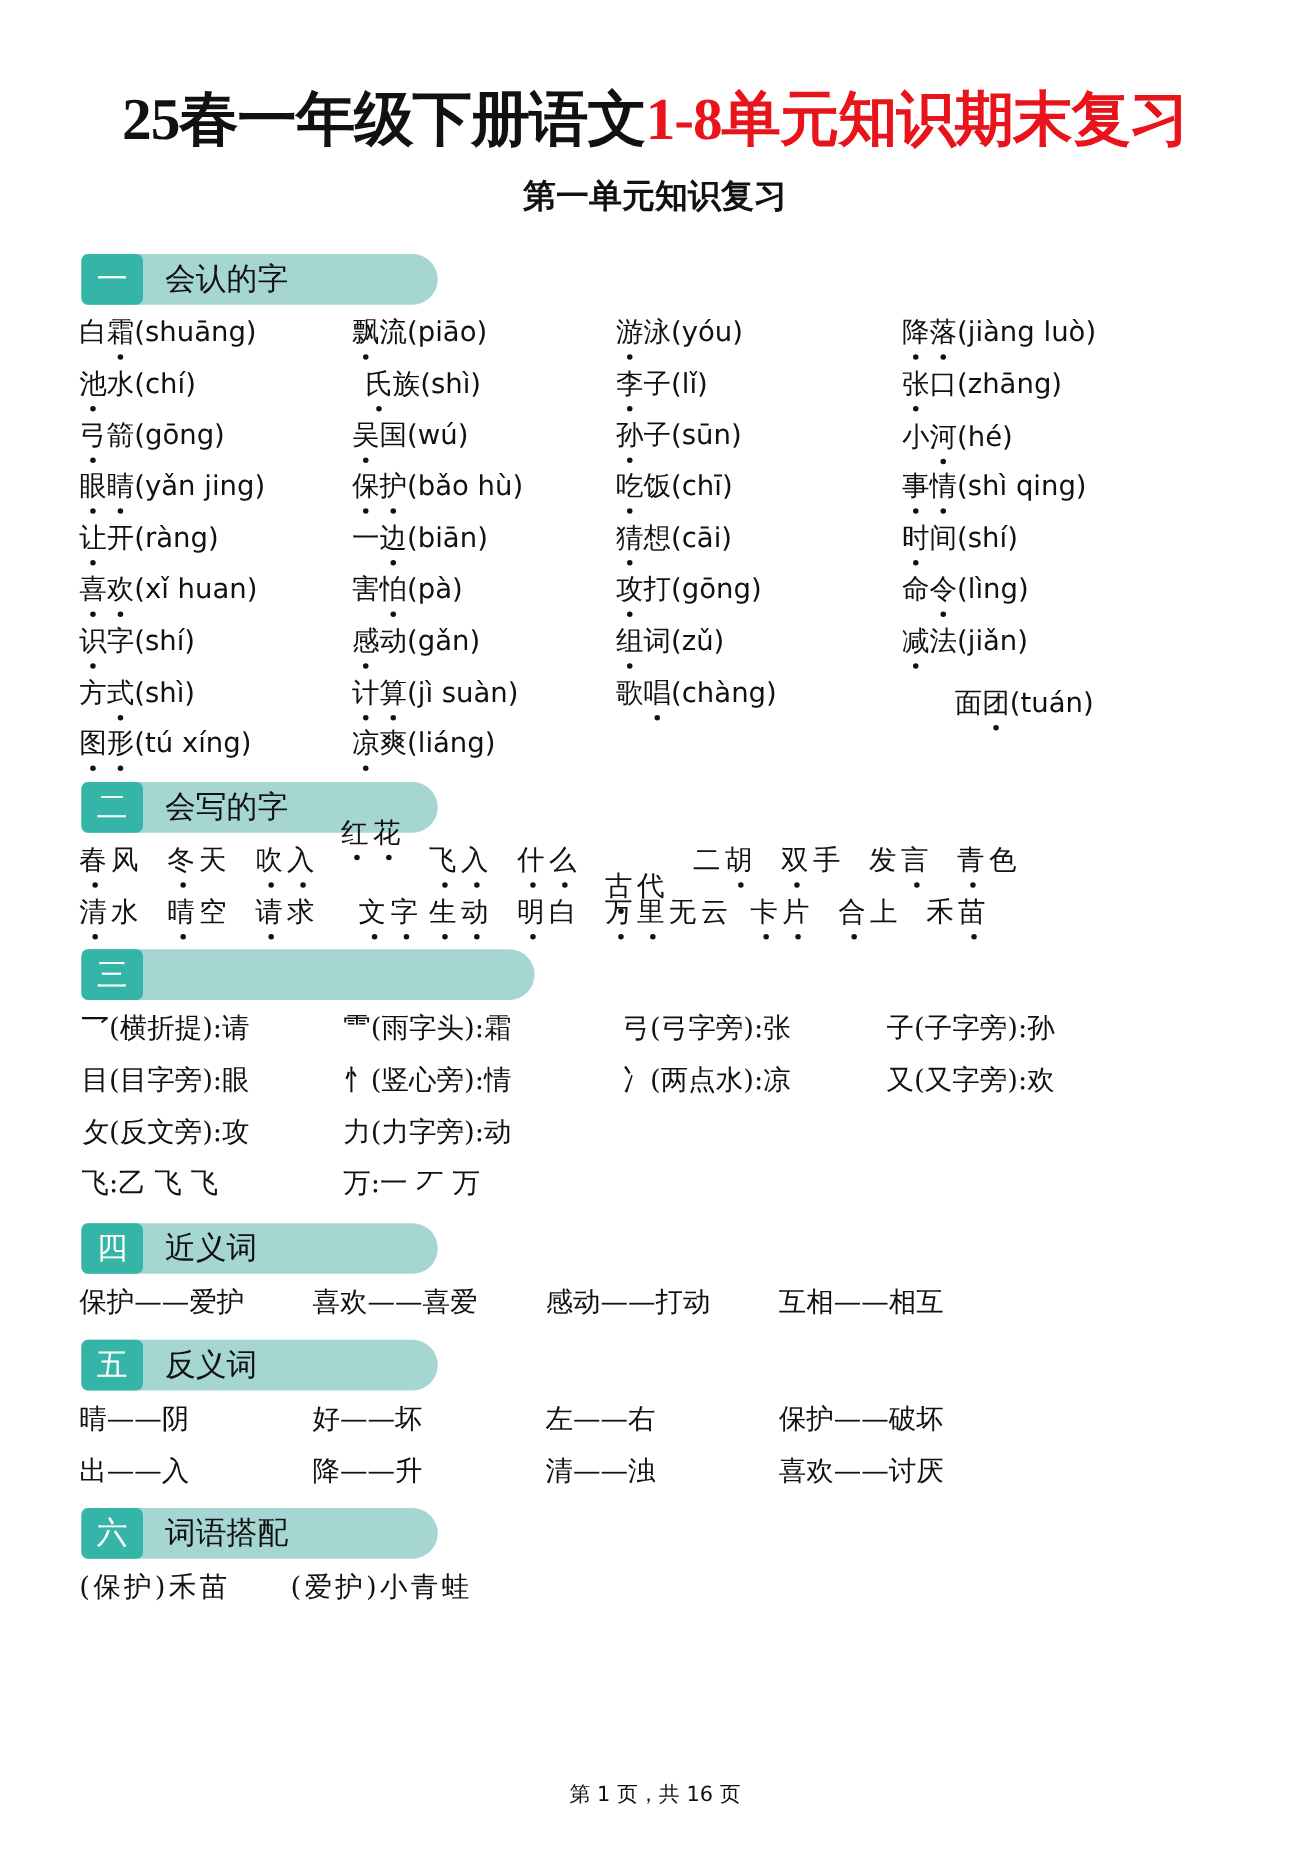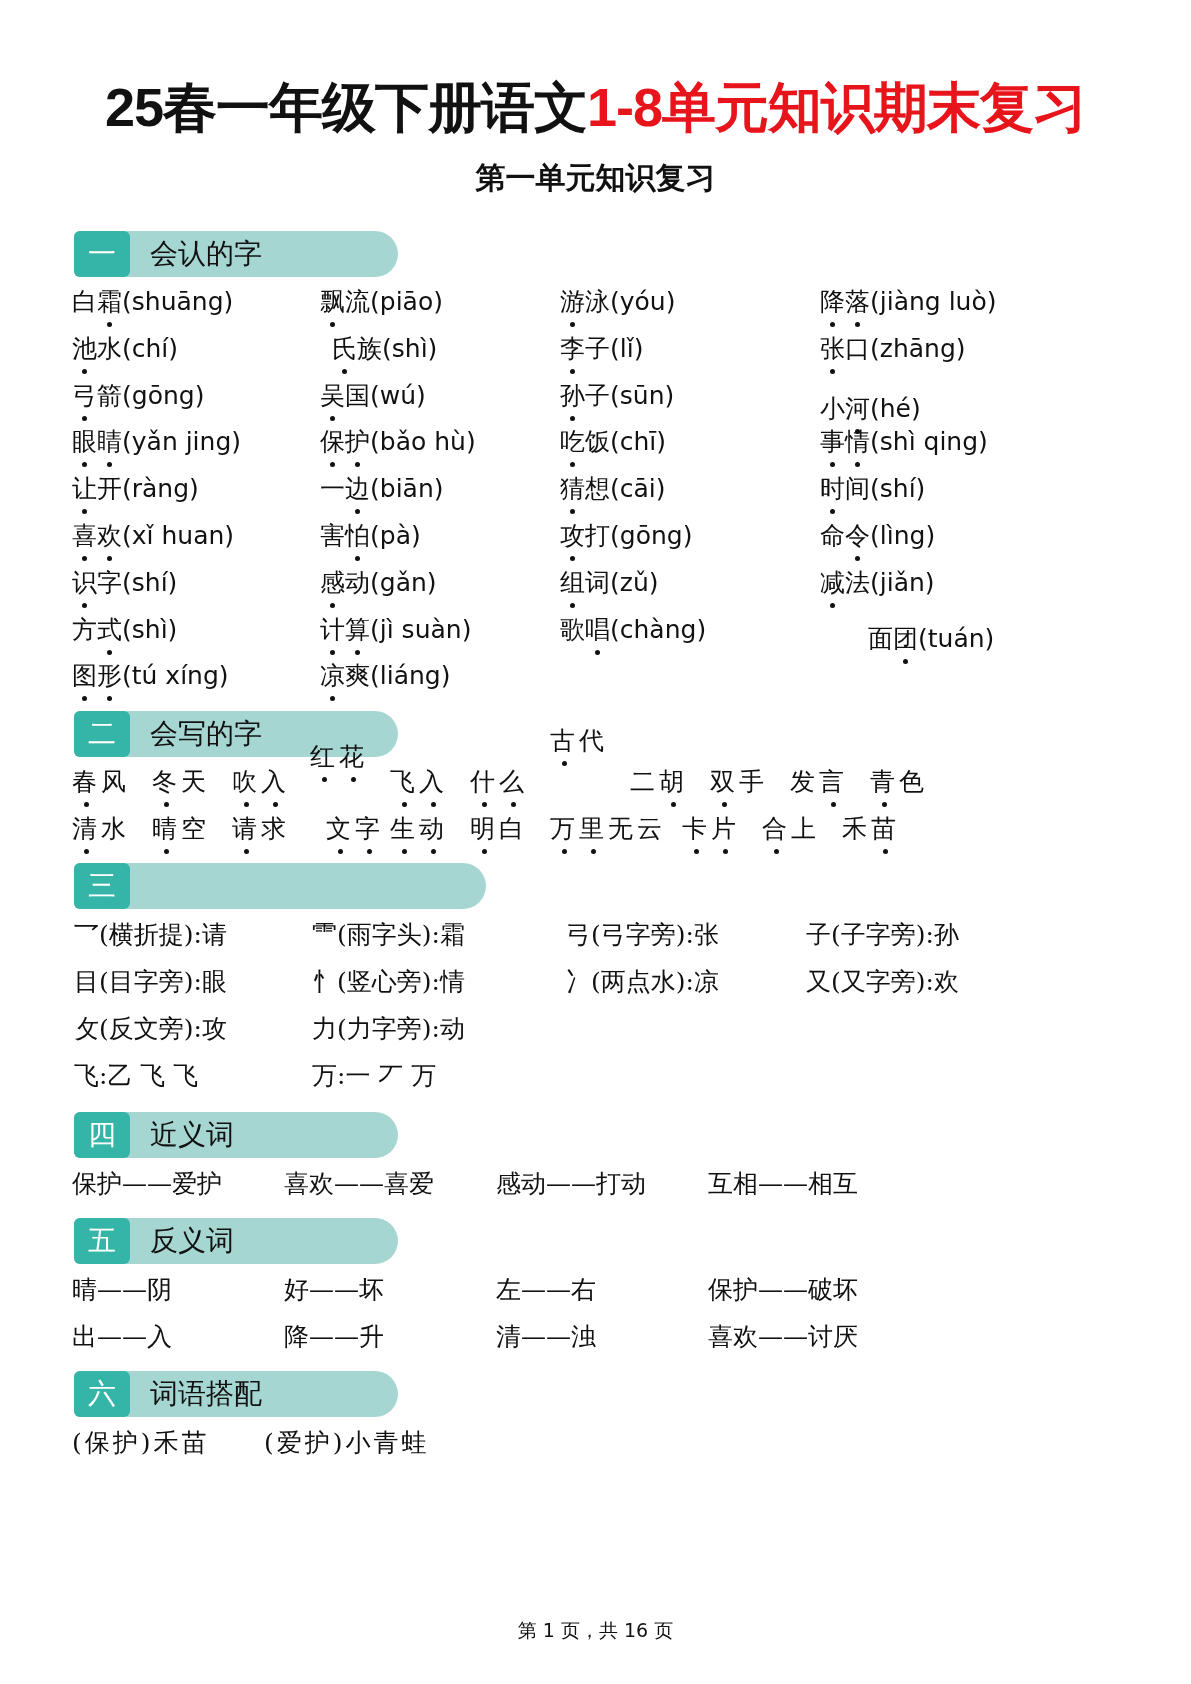--- a/index.html
+++ b/index.html
@@ -2,21 +2,21 @@
 <html><head>
 <meta charset="utf-8">
 <style>
   html, body { margin: 0; padding: 0; background: #ffffff; }
   body {
     width: 1191px; height: 1684px; position: relative; overflow: hidden;
     font-family: "DejaVu Serif", "Liberation Serif", serif; color: #111;
   }
   .title {
     position: absolute; top: 72px; left: 0; width: 1191px; text-align: center;
-    font-family: Liberation Sans, sans-serif;
+    font-family: Liberation Serif, serif;
     font-size: 54px; font-weight: bold; letter-spacing: -1px; white-space: nowrap;
   }
   .title .red { color: #e8141b; }
   .subtitle {
     position: absolute; top: 158px; left: 0; width: 1191px; text-align: center;
     font-family: "DejaVu Sans", "Liberation Sans", sans-serif;
     font-size: 30px; font-weight: bold;
   }
   .sec-head {
     position: absolute; left: 74px; height: 46px; display: flex; align-items: center;
@@ -82,21 +82,21 @@
     <div class="cell" style="top: 285px; left: 320px;"><span class="dot-wrap dotted">飘</span><span class="dot-wrap">流</span><span class="py">(</span><span class="py">piāo</span><span class="py">)</span></div>
     <div class="cell" style="top: 285px; left: 560px;"><span class="dot-wrap dotted">游</span><span class="dot-wrap">泳</span><span class="py">(</span><span class="py">yóu</span><span class="py">)</span></div>
     <div class="cell" style="top: 285px; left: 820px;"><span class="dot-wrap dotted">降</span><span class="dot-wrap dotted">落</span><span class="py">(</span><span class="py">jiàng luò</span><span class="py">)</span></div>
     <div class="cell" style="top: 331.8px; left: 72px;"><span class="dot-wrap dotted">池</span><span class="dot-wrap">水</span><span class="py">(</span><span class="py">chí</span><span class="py">)</span></div>
     <div class="cell" style="top: 331.8px; left: 332px;"><span class="dot-wrap dotted">氏</span><span class="dot-wrap">族</span><span class="py">(</span><span class="py">shì</span><span class="py">)</span></div>
     <div class="cell" style="top: 331.8px; left: 560px;"><span class="dot-wrap dotted">李</span><span class="dot-wrap">子</span><span class="py">(</span><span class="py">lǐ</span><span class="py">)</span></div>
     <div class="cell" style="top: 331.8px; left: 820px;"><span class="dot-wrap dotted">张</span><span class="dot-wrap">口</span><span class="py">(</span><span class="py">zhāng</span><span class="py">)</span></div>
     <div class="cell" style="top: 378.6px; left: 72px;"><span class="dot-wrap dotted">弓</span><span class="dot-wrap">箭</span><span class="py">(</span><span class="py">gōng</span><span class="py">)</span></div>
     <div class="cell" style="top: 378.6px; left: 320px;"><span class="dot-wrap dotted">吴</span><span class="dot-wrap">国</span><span class="py">(</span><span class="py">wú</span><span class="py">)</span></div>
     <div class="cell" style="top: 378.6px; left: 560px;"><span class="dot-wrap dotted">孙</span><span class="dot-wrap">子</span><span class="py">(</span><span class="py">sūn</span><span class="py">)</span></div>
-    <div class="cell" style="top: 392px; left: 820px;"><span class="dot-wrap">小</span><span class="dot-wrap dotted">河</span><span class="py">(</span><span class="py">hé</span><span class="py">)</span></div>
+    <div class="cell" style="top: 380px; left: 820px;"><span class="dot-wrap">小</span><span class="dot-wrap dotted">河</span><span class="py">(</span><span class="py">hé</span><span class="py">)</span></div>
     <div class="cell" style="top: 425.4px; left: 72px;"><span class="dot-wrap dotted">眼</span><span class="dot-wrap dotted">睛</span><span class="py">(</span><span class="py">yǎn jing</span><span class="py">)</span></div>
     <div class="cell" style="top: 425.4px; left: 320px;"><span class="dot-wrap dotted">保</span><span class="dot-wrap dotted">护</span><span class="py">(</span><span class="py">bǎo hù</span><span class="py">)</span></div>
     <div class="cell" style="top: 425.4px; left: 560px;"><span class="dot-wrap dotted">吃</span><span class="dot-wrap">饭</span><span class="py">(</span><span class="py">chī</span><span class="py">)</span></div>
     <div class="cell" style="top: 425.4px; left: 820px;"><span class="dot-wrap dotted">事</span><span class="dot-wrap dotted">情</span><span class="py">(</span><span class="py">shì qing</span><span class="py">)</span></div>
     <div class="cell" style="top: 472.2px; left: 72px;"><span class="dot-wrap dotted">让</span><span class="dot-wrap">开</span><span class="py">(</span><span class="py">ràng</span><span class="py">)</span></div>
     <div class="cell" style="top: 472.2px; left: 320px;"><span class="dot-wrap">一</span><span class="dot-wrap dotted">边</span><span class="py">(</span><span class="py">biān</span><span class="py">)</span></div>
     <div class="cell" style="top: 472.2px; left: 560px;"><span class="dot-wrap dotted">猜</span><span class="dot-wrap">想</span><span class="py">(</span><span class="py">cāi</span><span class="py">)</span></div>
     <div class="cell" style="top: 472.2px; left: 820px;"><span class="dot-wrap dotted">时</span><span class="dot-wrap">间</span><span class="py">(</span><span class="py">shí</span><span class="py">)</span></div>
     <div class="cell" style="top: 519px; left: 72px;"><span class="dot-wrap dotted">喜</span><span class="dot-wrap dotted">欢</span><span class="py">(</span><span class="py">xǐ huan</span><span class="py">)</span></div>
     <div class="cell" style="top: 519px; left: 320px;"><span class="dot-wrap">害</span><span class="dot-wrap dotted">怕</span><span class="py">(</span><span class="py">pà</span><span class="py">)</span></div>
@@ -114,21 +114,21 @@
     <div class="cell" style="top: 659.4px; left: 320px;"><span class="dot-wrap dotted">凉</span><span class="dot-wrap">爽</span><span class="py">(</span><span class="py">liáng</span><span class="py">)</span></div>
   </div>
 
 <div id="write-grid">
     <div class="word" style="top: 765px; left: 72px;"><span class="dot-wrap dotted">春</span><span class="dot-wrap">风</span></div>
     <div class="word" style="top: 765px; left: 152px;"><span class="dot-wrap dotted">冬</span><span class="dot-wrap">天</span></div>
     <div class="word" style="top: 765px; left: 232px;"><span class="dot-wrap dotted">吹</span><span class="dot-wrap dotted">入</span></div>
     <div class="word" style="top: 740px; left: 310px; text-align: center;"><span class="dot-wrap dotted">红</span><span class="dot-wrap dotted">花</span></div>
     <div class="word" style="top: 765px; left: 390px;"><span class="dot-wrap dotted">飞</span><span class="dot-wrap dotted">入</span></div>
     <div class="word" style="top: 765px; left: 470px;"><span class="dot-wrap dotted">什</span><span class="dot-wrap dotted">么</span></div>
-    <div class="word" style="top: 724px; left: 550px;"><span class="dot-wrap dotted">古</span><span class="dot-wrap">代</span></div>
+    <div class="word" style="top: 789px; left: 550px;"><span class="dot-wrap dotted">古</span><span class="dot-wrap">代</span></div>
     <div class="word" style="top: 765px; left: 630px;"><span class="dot-wrap">二</span><span class="dot-wrap dotted">胡</span></div>
     <div class="word" style="top: 765px; left: 710px;"><span class="dot-wrap dotted">双</span><span class="dot-wrap">手</span></div>
     <div class="word" style="top: 765px; left: 790px;"><span class="dot-wrap">发</span><span class="dot-wrap dotted">言</span></div>
     <div class="word" style="top: 765px; left: 870px;"><span class="dot-wrap dotted">青</span><span class="dot-wrap">色</span></div>
     <div class="word" style="top: 812px; left: 72px;"><span class="dot-wrap dotted">清</span><span class="dot-wrap">水</span></div>
     <div class="word" style="top: 812px; left: 152px;"><span class="dot-wrap dotted">晴</span><span class="dot-wrap">空</span></div>
     <div class="word" style="top: 812px; left: 232px;"><span class="dot-wrap dotted">请</span><span class="dot-wrap">求</span></div>
     <div class="word" style="top: 812px; left: 310px; margin-left: 16px;"><span class="dot-wrap dotted">文</span><span class="dot-wrap dotted">字</span></div>
     <div class="word" style="top: 812px; left: 390px;"><span class="dot-wrap dotted">生</span><span class="dot-wrap dotted">动</span></div>
     <div class="word" style="top: 812px; left: 470px;"><span class="dot-wrap dotted">明</span><span class="dot-wrap">白</span></div>

